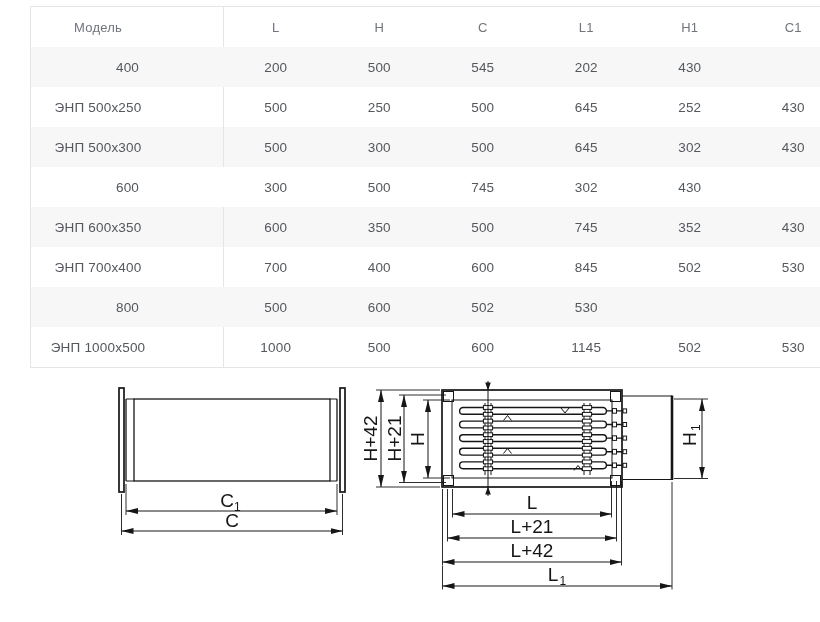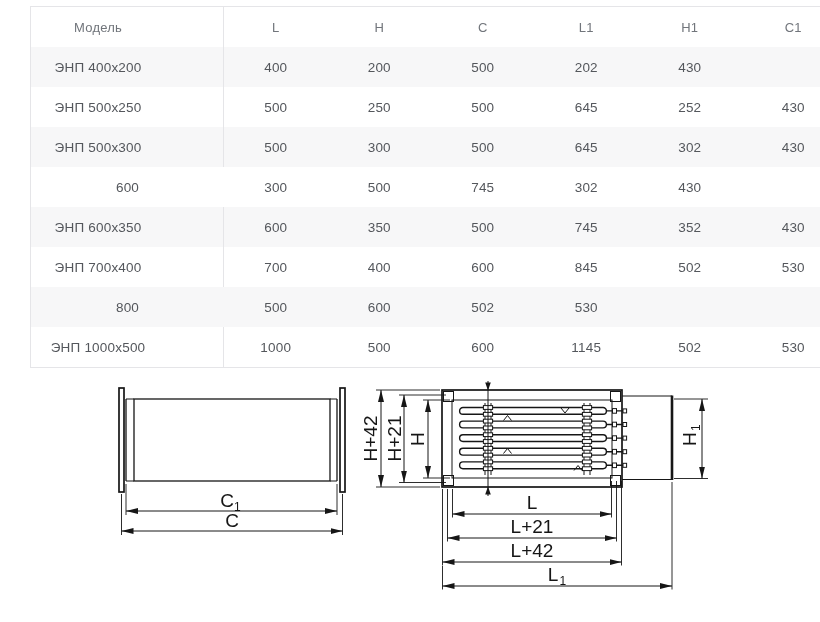--- a/index.html
+++ b/index.html
@@ -38,24 +38,24 @@
       <div class="td model">Модель</div>
       <div class="td">L</div>
       <div class="td">H</div>
       <div class="td">C</div>
       <div class="td">L1</div>
       <div class="td">H1</div>
       <div class="td">C1</div>
     </div>
 
     <div class="tr stripe">
-      <div class="td model">ЭНП 400x200</div>
       <div class="td">400</div>
       <div class="td">200</div>
       <div class="td">500</div>
+      <div class="td">545</div>
       <div class="td">202</div>
       <div class="td">430</div>
     </div>
     <div class="tr">
       <div class="td model">ЭНП 500x250</div>
       <div class="td">500</div>
       <div class="td">250</div>
       <div class="td">500</div>
       <div class="td">645</div>
       <div class="td">252</div>

